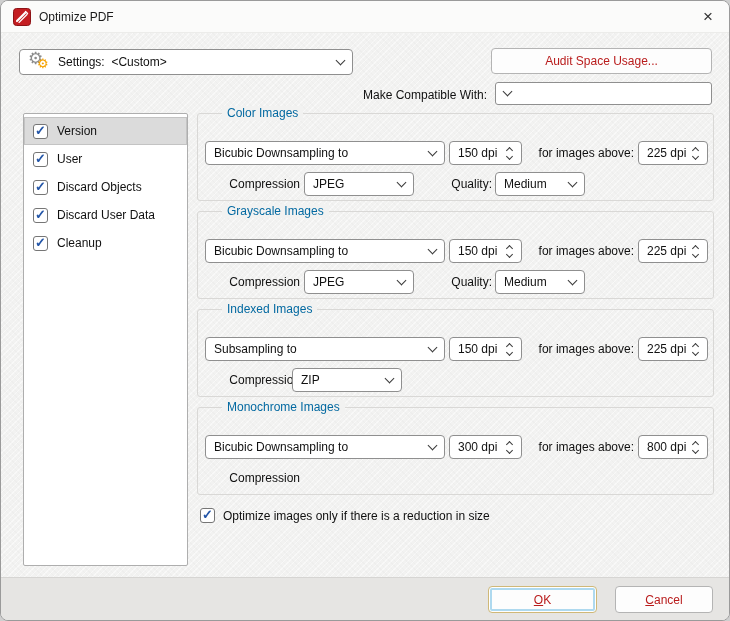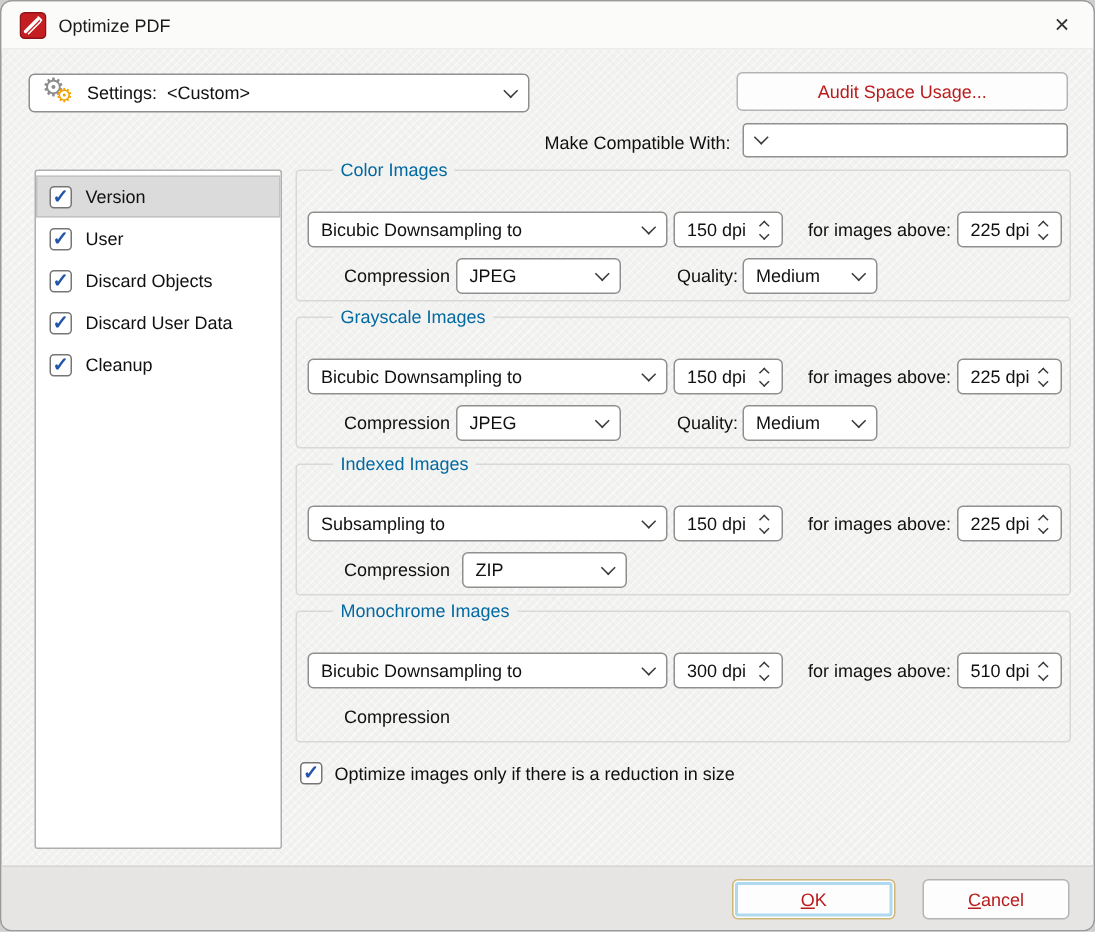--- a/index.html
+++ b/index.html
@@ -205,42 +205,42 @@
     </div>
     <span class="lbl" style="left:316px;top:32px;width:120px;text-align:right;">for images above:</span>
     <div class="spinner" style="left:440px;top:27px;width:70px;">
       <span class="spin-text">225 dpi</span>
       <span class="spin-col">
           <i class="up"></i>
           <i class="down"></i>
         </span>
     </div>
     <span class="lbl" style="left:0;top:63px;width:102px;text-align:right;">Compression</span>
-    <div class="combo" style="left:110px;top:58px;width:110px;">
+    <div class="combo" style="left:94px;top:58px;width:110px;">
       <span class="combo-text">ZIP</span>
         <span class="chev"></span>
     </div>
   </div>
 
   <div class="group" style="top:406px;">
     <span class="group-title">Monochrome Images</span>
     <div class="combo" style="left:7px;top:27px;width:240px;">
       <span class="combo-text">Bicubic Downsampling to</span>
         <span class="chev"></span>
     </div>
     <div class="spinner" style="left:251px;top:27px;width:73px;">
       <span class="spin-text">300 dpi</span>
       <span class="spin-col">
           <i class="up"></i>
           <i class="down"></i>
         </span>
     </div>
     <span class="lbl" style="left:316px;top:32px;width:120px;text-align:right;">for images above:</span>
     <div class="spinner" style="left:440px;top:27px;width:70px;">
-      <span class="spin-text">510 dpi</span>
+      <span class="spin-text">800 dpi</span>
       <span class="spin-col">
           <i class="up"></i>
           <i class="down"></i>
         </span>
     </div>
     <span class="lbl" style="left:0;top:63px;width:102px;text-align:right;">Compression</span>
   </div>
 
   <div class="abs" style="left:199px;top:507px;display:flex;align-items:center;gap:8px;">
     <span class="cb">

